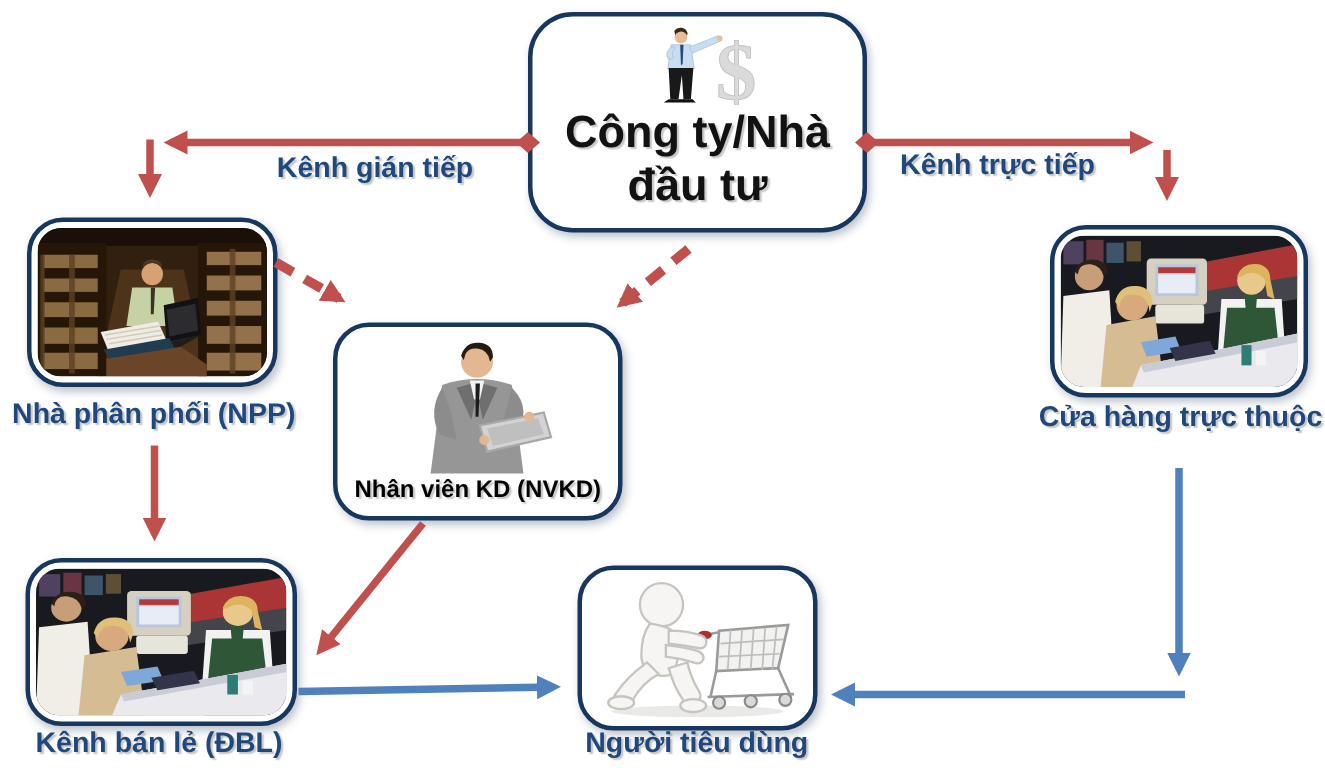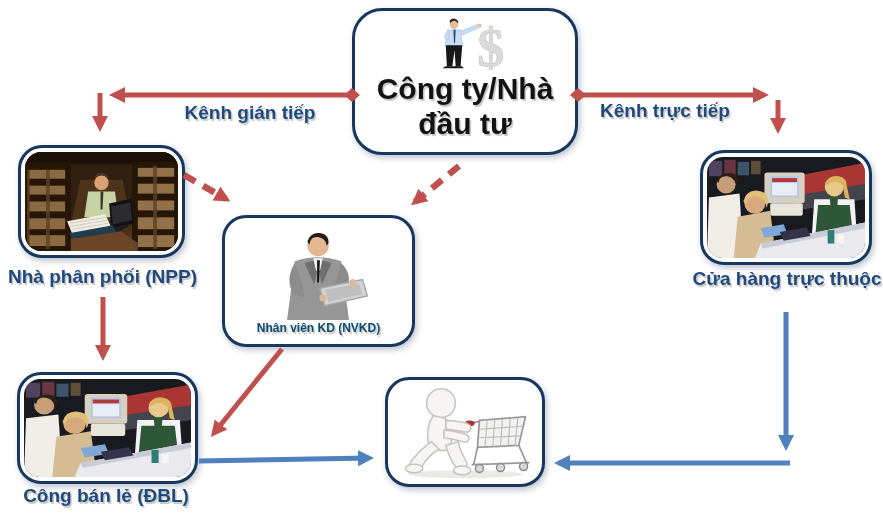--- a/index.html
+++ b/index.html
@@ -9,22 +9,22 @@
   }
   .node{
     position:absolute;box-sizing:border-box;background:#fff;
     border:3px solid #17375E;border-radius:24px;
     box-shadow:2px 3px 6px rgba(40,60,90,.30);
     padding:4px;display:flex;flex-direction:column;z-index:1;
   }
   .node .illus{flex:1;display:block;width:100%;height:100%;border-radius:16px;overflow:hidden;}
   .node .illus svg{display:block;width:100%;height:100%;}
   .inner-label{
-    flex:0 0 auto;text-align:center;font-weight:bold;color:#0c4a6e;
-    font-size:12px;line-height:1.15;padding:2px 0 4px 0;
+    flex:0 0 auto;text-align:center;font-weight:bold;color:#000000;
+    font-size:16px;line-height:1.15;padding:2px 0 4px 0;
     text-shadow:1.5px 1.5px 1px rgba(110,110,110,.40);
   }
   .inner-label.company{font-size:30px;color:#121212;padding-bottom:7px;}
   .ext-label{
     position:absolute;text-align:center;font-weight:bold;color:#1F497D;
     font-size:19px;line-height:1.1;z-index:2;
     text-shadow:1.5px 1.5px 1px rgba(110,110,110,.40);
   }
   .overlay{position:absolute;left:0;top:0;width:883px;height:516px;z-index:5;pointer-events:none;}
 </style>
@@ -247,21 +247,22 @@
           <path d="M53,48 q12,1 22,4 q5,2 4,6 q-2,4 -7,2 q-10,-3 -19,-4 z"></path>
         </g>
       </svg>
     </div>
   </div>
 
   <div class="ext-label" style="left:585px;top:101px;width:160px;">Kênh trực tiếp</div>
   <div class="ext-label" style="left:165px;top:103px;width:170px;">Kênh gián tiếp</div>
   <div class="ext-label" style="left:-5px;top:267px;width:215px;">Nhà phân phối (NPP)</div>
   <div class="ext-label" style="left:672px;top:269px;width:230px;">Cửa hàng trực thuộc</div>
-  <div class="ext-label" style="left:0px;top:486px;width:212px;">Công bán lẻ (ĐBL)</div>
+  <div class="ext-label" style="left:0px;top:486px;width:212px;">Kênh bán lẻ (ĐBL)</div>
+  <div class="ext-label" style="left:357px;top:486px;width:215px;">Người tiêu dùng</div>
 
   <svg class="overlay" viewBox="0 0 883 516">
     <defs>
       <marker id="ar" markerUnits="userSpaceOnUse" markerWidth="20" markerHeight="18" refX="11" refY="8" orient="auto">
         <path d="M0,0 L16,8 L0,16 Z" fill="#C0504D"></path>
       </marker>
       <marker id="ab" markerUnits="userSpaceOnUse" markerWidth="20" markerHeight="18" refX="11" refY="8" orient="auto">
         <path d="M0,0 L16,8 L0,16 Z" fill="#4F81BD"></path>
       </marker>
     </defs>

